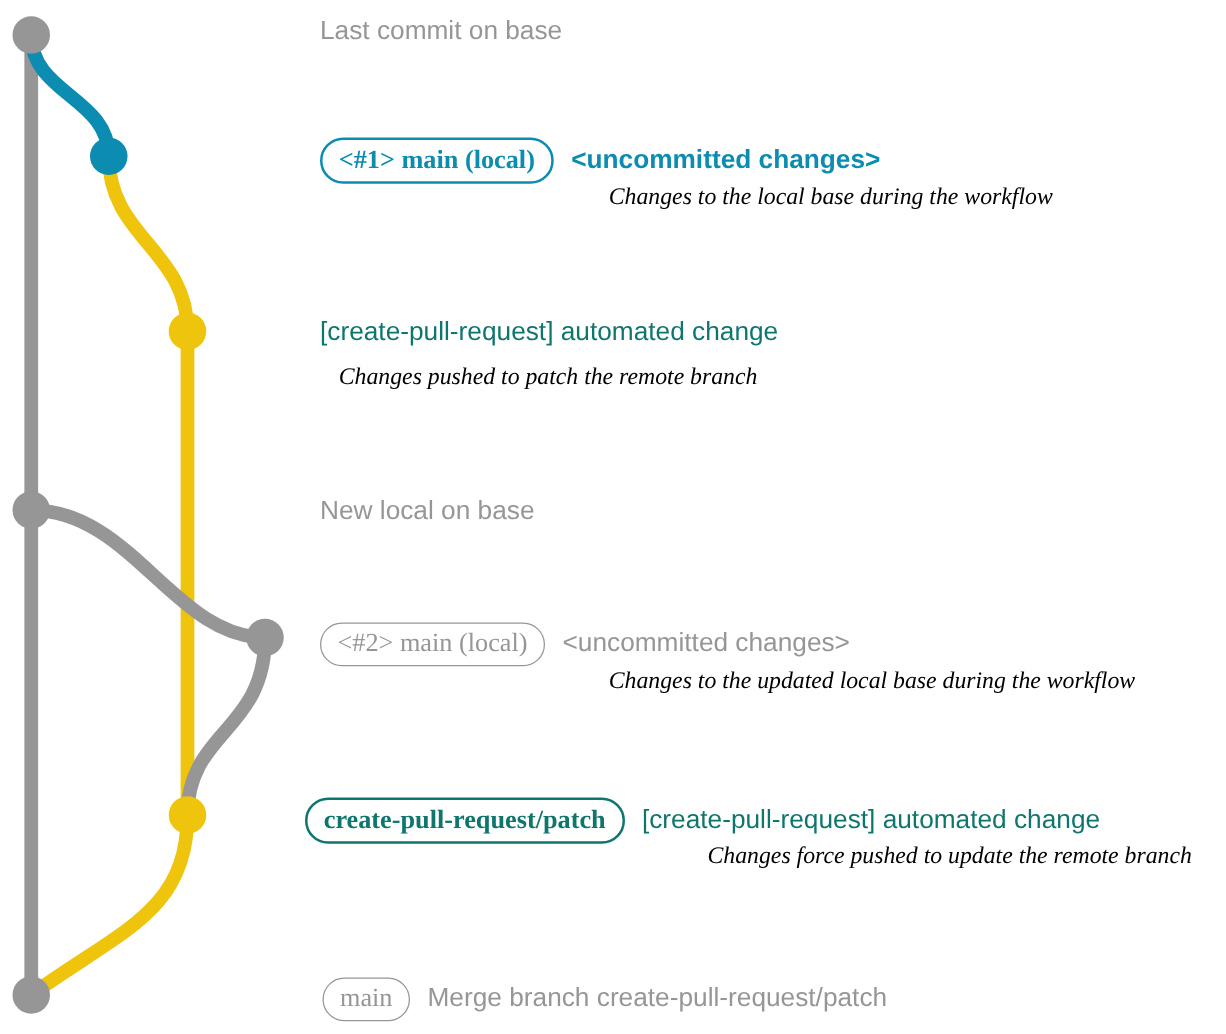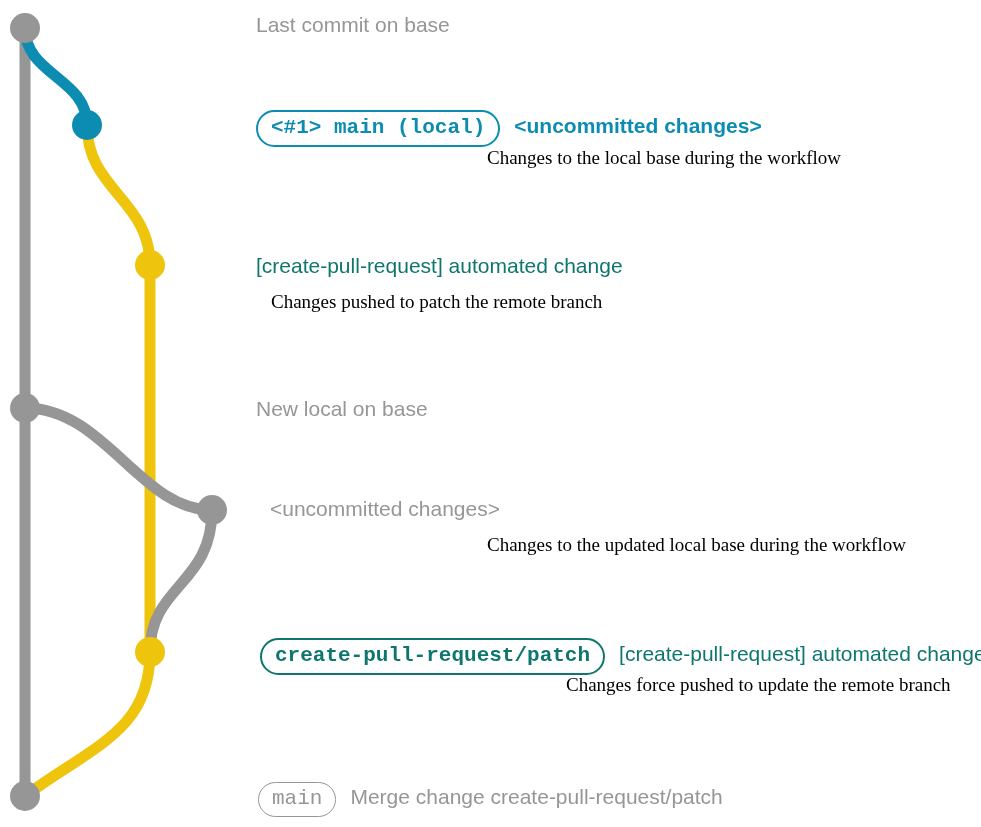--- a/index.html
+++ b/index.html
@@ -34,39 +34,40 @@
     white-space: nowrap;
   }
   .pill {
     display: inline-block;
     border: 2px solid currentColor;
     border-radius: 999px;
     padding: 5px 13px 7px 13px;
     font-size: 21px;
     font-weight: 700;
     line-height: 1;
-    font-family: Liberation Mono, monospace;
+    font-family: Liberation Serif, serif;
   }
   .pill.thin {
     border-width: 1.5px;
     font-weight: 400;
   }
   .headline {
     font-size: 21px;
     font-family: "Liberation Sans", sans-serif;
     line-height: 1;
   }
   .headline.bold { font-weight: 700; }
   .sub {
     position: absolute;
     font-family: "Liberation Serif", serif;
     font-size: 19px;
     color: #000000;
     white-space: nowrap;
     line-height: 1;
+    font-style: italic;
   }
   .gap { display: inline-block; width: 14px; }
   .c-gray   { color: #969696; }
   .c-blue   { color: #0d8cb2; }
   .c-yellow { color: #0f766e; }
 </style>
 </head>
 <body>
 
 <div id="canvas">
@@ -115,31 +116,32 @@
   <div class="row" style="left:256px; top:255px;">
     <span class="headline c-yellow">[create-pull-request] automated change</span>
   </div>
   <div class="sub" style="left:271px; top:292px;">Changes pushed to patch the remote branch</div>
 
   <div class="row" style="left:256px; top:398px;">
     <span class="headline c-gray">New local on base</span>
   </div>
 
   <div class="row" style="left:256px; top:498px;">
+    <span class="pill thin c-gray">&lt;#2&gt; main (local)</span>
     <span class="gap"></span>
     <span class="headline c-gray">&lt;uncommitted changes&gt;</span>
   </div>
   <div class="sub" style="left:487px; top:535px;text-align:right;">Changes to the updated local base during the workflow</div>
 
-  <div class="row" style="left:260px; top:638px;">
+  <div class="row" style="left:244px; top:638px;">
     <span class="pill c-yellow">create-pull-request/patch</span>
     <span class="gap"></span>
     <span class="headline c-yellow">[create-pull-request] automated change</span>
   </div>
   <div class="sub" style="left:566px; top:675px;">Changes force pushed to update the remote branch</div>
 
   <div class="row" style="left:258px; top:782px;">
     <span class="pill thin c-gray">main</span>
     <span class="gap"></span>
-    <span class="headline c-gray">Merge change create-pull-request/patch</span>
+    <span class="headline c-gray">Merge branch create-pull-request/patch</span>
   </div>
 
 </div>
 
 </body></html>

